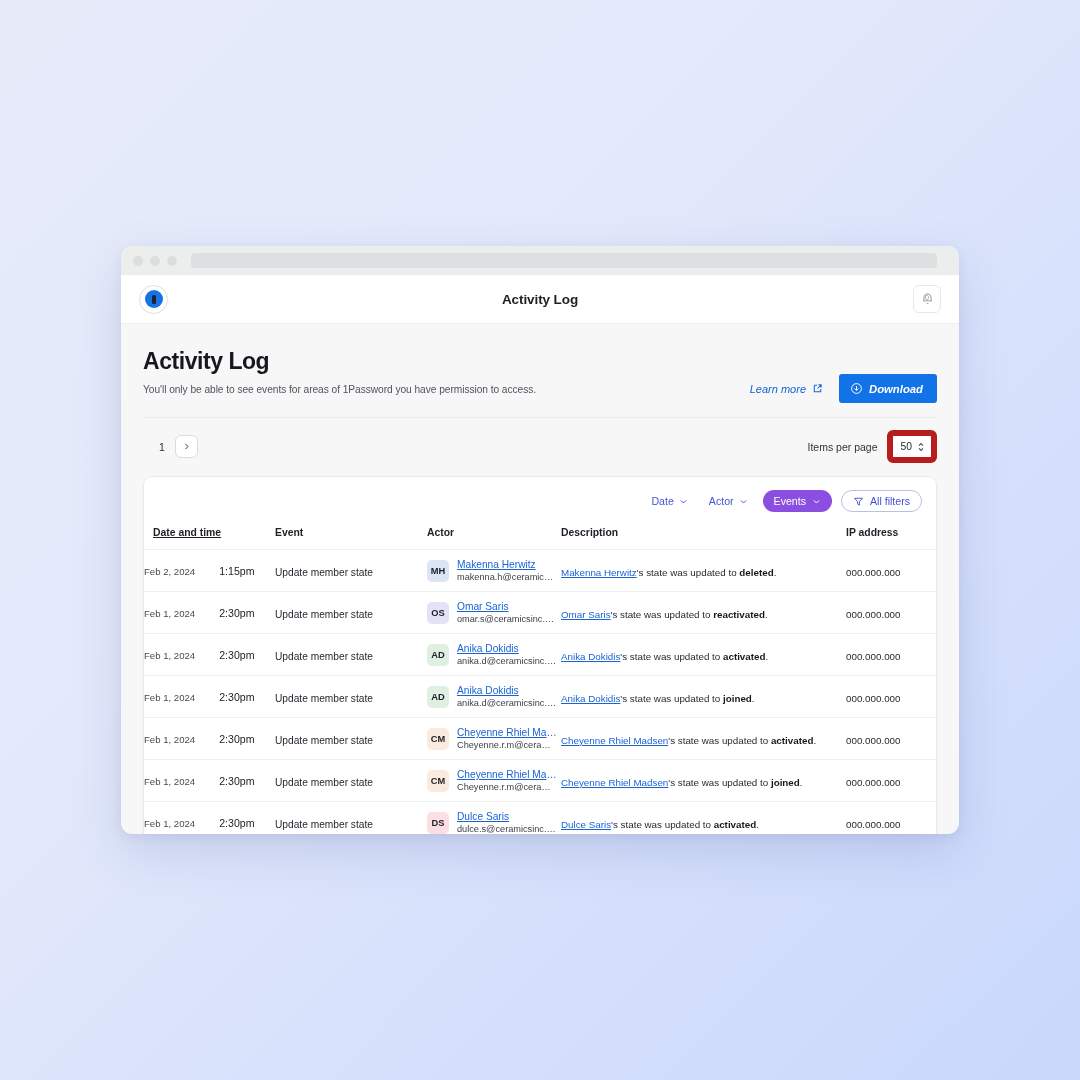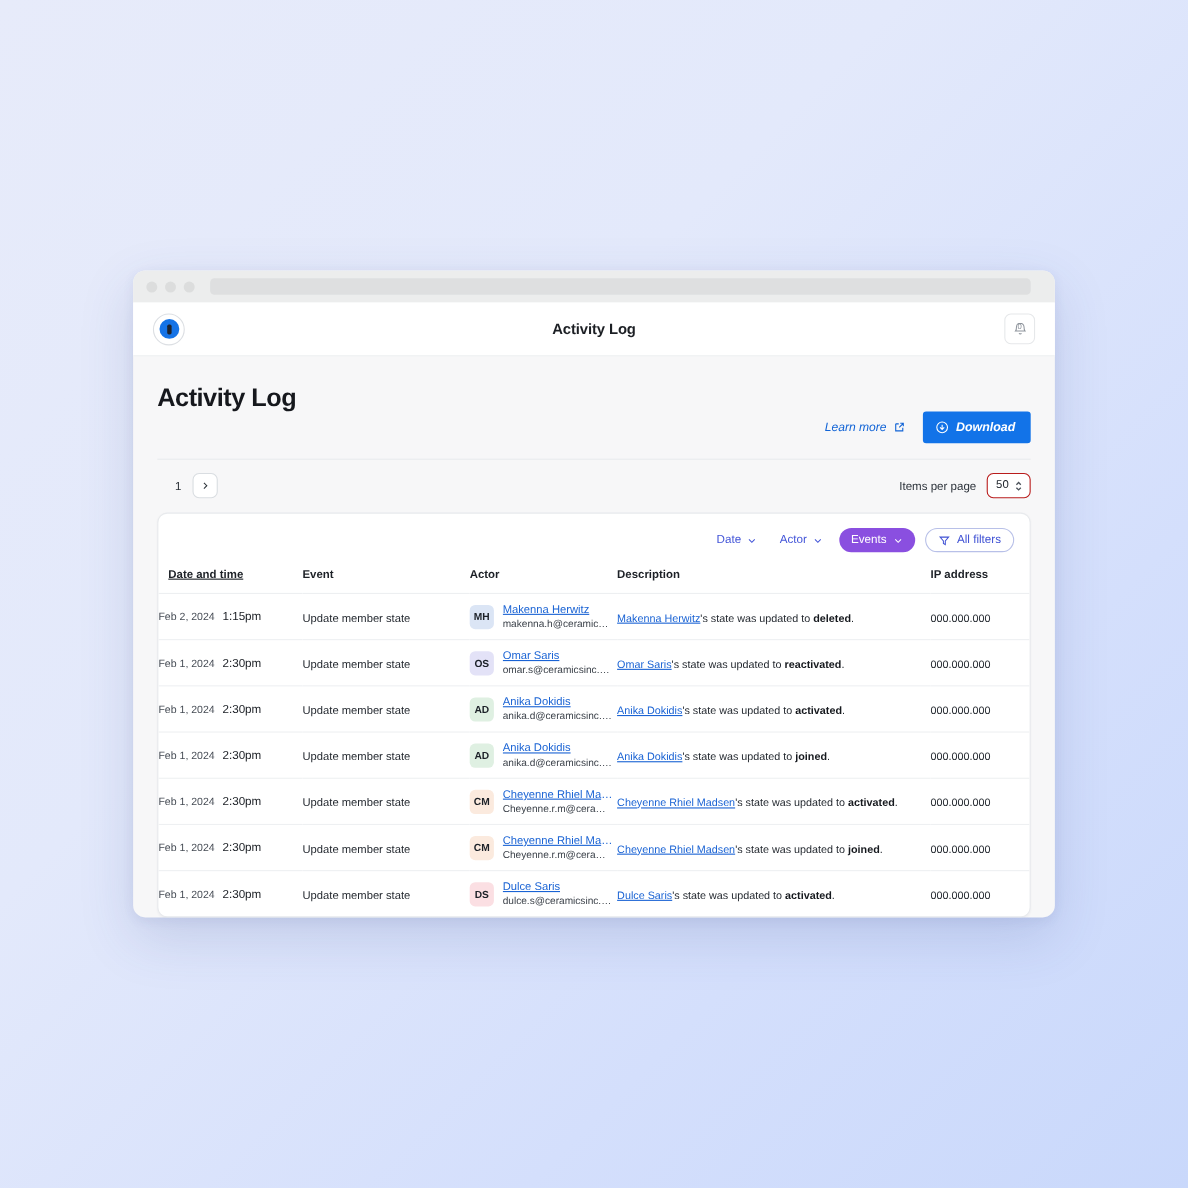--- a/index.html
+++ b/index.html
@@ -167,21 +167,21 @@
     background: #fff;
     display: flex; align-items: center; justify-content: center;
   }
   .pager-right {
     margin-left: auto;
     display: flex; align-items: center; gap: 9px;
   }
   .ipp-label { font-size: 10.5px; color: #2d3views; color:#2d333b; }
   .ipp-box {
     display: flex; align-items: center; gap: 5px;
-    border: 1px solid #b91c1c;
+    border: 6px solid #b91c1c;
     border-radius: 6px;
     background: #fff;
     padding: 3px 6px 3px 8px;
     height: 15px;
   }
   .ipp-val { font-size: 10.3px; color: #23282f; }
 
   
   .card {
     background: #ffffff;
@@ -241,21 +241,21 @@
   table.log th.c5 { text-align: left; padding-right: 10px; }
 
   table.log td {
     padding: 9px 0;
     border-bottom: 1px solid #eef0f2;
     vertical-align: middle;
   }
   table.log tr:last-child td { border-bottom: none; }
   td.c1 { padding-left: 9px; }
 
-  .dt { display: flex; align-items: baseline; gap: 7px; }
+  .dt { display: flex; align-items: baseline; gap: 24px; }
   .dt-date { font-size: 9.6px; color: #454b54; white-space: nowrap; }
   .dt-time { font-size: 10.6px; color: #181c22; white-space: nowrap; }
 
   .event-txt { font-size: 10.2px; color: #1f242b; }
 
   .actor { display: flex; align-items: center; gap: 8px; }
   .avatar {
     width: 22px; height: 22px;
     border-radius: 5px;
     display: flex; align-items: center; justify-content: center;
@@ -322,20 +322,21 @@
       </svg>
       <span class="bell-count">0</span>
     </div>
   </div>
 
   <div class="page">
 
     <div class="page-head">
       <div class="page-head-left">
         <h1 class="page-title">Activity Log</h1>
+        <div class="page-sub">You'll only be able to see events for areas of 1Password you have permission to access.</div>
       </div>
       <div class="page-head-actions">
         <span class="learn-more">
           <span>Learn more</span>
           <svg width="11" height="11" viewBox="0 0 24 24" fill="none" stroke="#1264d6" stroke-width="2.2">
             <path d="M5 5h6M5 5v14h14v-6"></path>
             <path d="M14 4h6v6M20 4l-8 8"></path>
           </svg>
         </span>
         <span class="btn-download">

